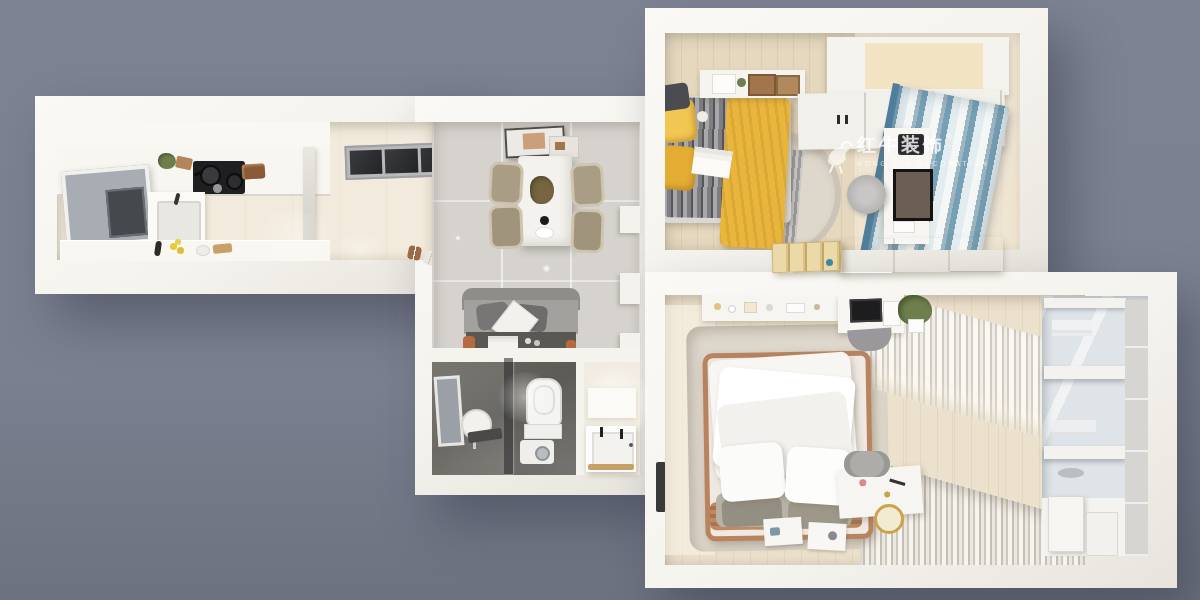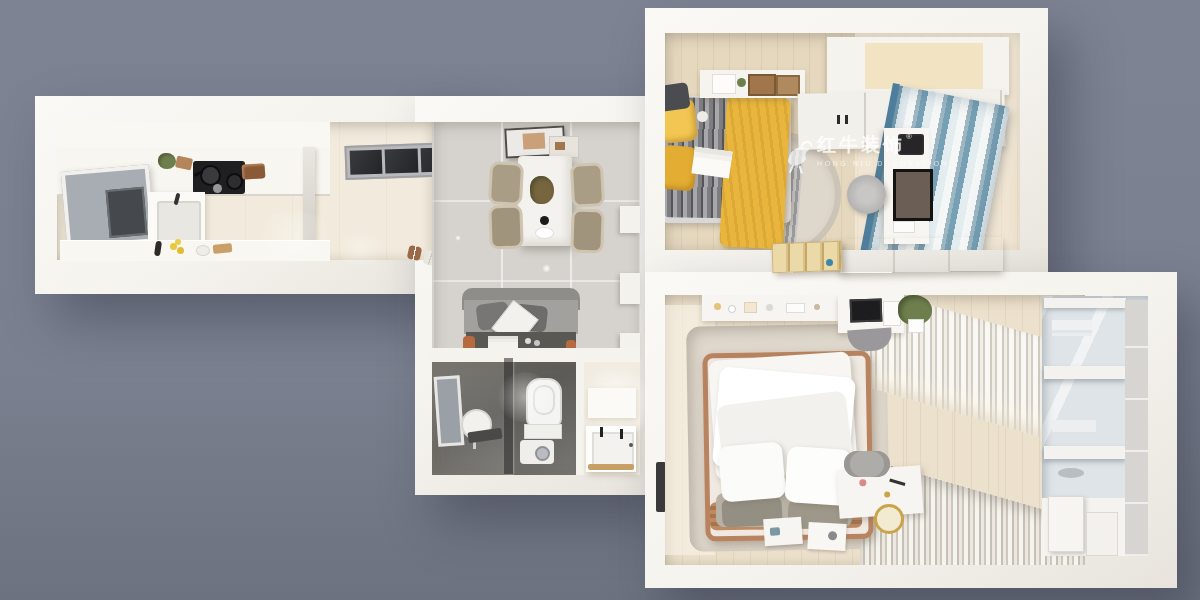--- a/index.html
+++ b/index.html
@@ -221,21 +221,21 @@
   <div class="a" style="left:1044px;top:366px;width:82px;height:13px;background:#f3f2ee;box-shadow:0 3px 5px rgba(90,100,110,.4);"></div>
   <div class="a" style="left:1044px;top:446px;width:82px;height:13px;background:#f3f2ee;box-shadow:0 3px 5px rgba(90,100,110,.4);"></div>
   <div class="a" style="left:1042px;top:498px;width:83px;height:58px;background:#f4f3f0;"></div>
   <div class="a" style="left:1048px;top:496px;width:34px;height:54px;background:#f6f5f2;border:1px solid #ddd9d2;box-shadow:2px 2px 4px rgba(100,100,100,.3);"></div>
   <div class="a" style="left:1086px;top:512px;width:30px;height:42px;background:#f2f1ee;border:1px solid #ddd9d2;"></div>
   <div class="a" style="left:1125px;top:300px;width:23px;height:256px;background:#d6d5d2;background-image:repeating-linear-gradient(0deg,rgba(255,255,255,.6) 0 2px,transparent 2px 52px);"></div>
 
   <div class="a dotl" style="left:250px;top:212px;width:90px;height:50px;opacity:.35;"></div>
   <div class="a dotl" style="left:330px;top:235px;width:60px;height:30px;opacity:.3;"></div>
 
-  <div class="a" style="left:784px;top:132px;width:170px;height:52px;z-index:40;display:flex;align-items:flex-start;">
+  <div class="a" style="left:824px;top:132px;width:170px;height:52px;z-index:40;display:flex;align-items:flex-start;">
     <svg width="30" height="40" viewBox="0 0 34 40" style="opacity:.8;flex:0 0 auto;margin-top:4px;">
       <path d="M5 23 C7 12 20 6 29 13 C25 15 23 18 25 23 C21 30 11 33 7 29 C4 27 4 25 5 23 Z" fill="#ffffff" fill-opacity=".85"></path>
       <path d="M20 9 C23 2 30 3 31 8" stroke="#ffffff" stroke-width="2.4" fill="none" stroke-linecap="round"></path>
       <path d="M10 31 L7 38 M18 32 L20 39" stroke="#ffffff" stroke-width="2.4" stroke-linecap="round"></path>
     </svg>
     <div style="margin-left:3px;">
       <div style="display:flex;align-items:flex-start;">
         <span class="wm" style="font-size:19px;font-weight:bold;letter-spacing:3px;white-space:nowrap;">红牛装饰</span>
         <span class="wm" style="font-size:8px;margin-left:1px;">®</span>
       </div>

